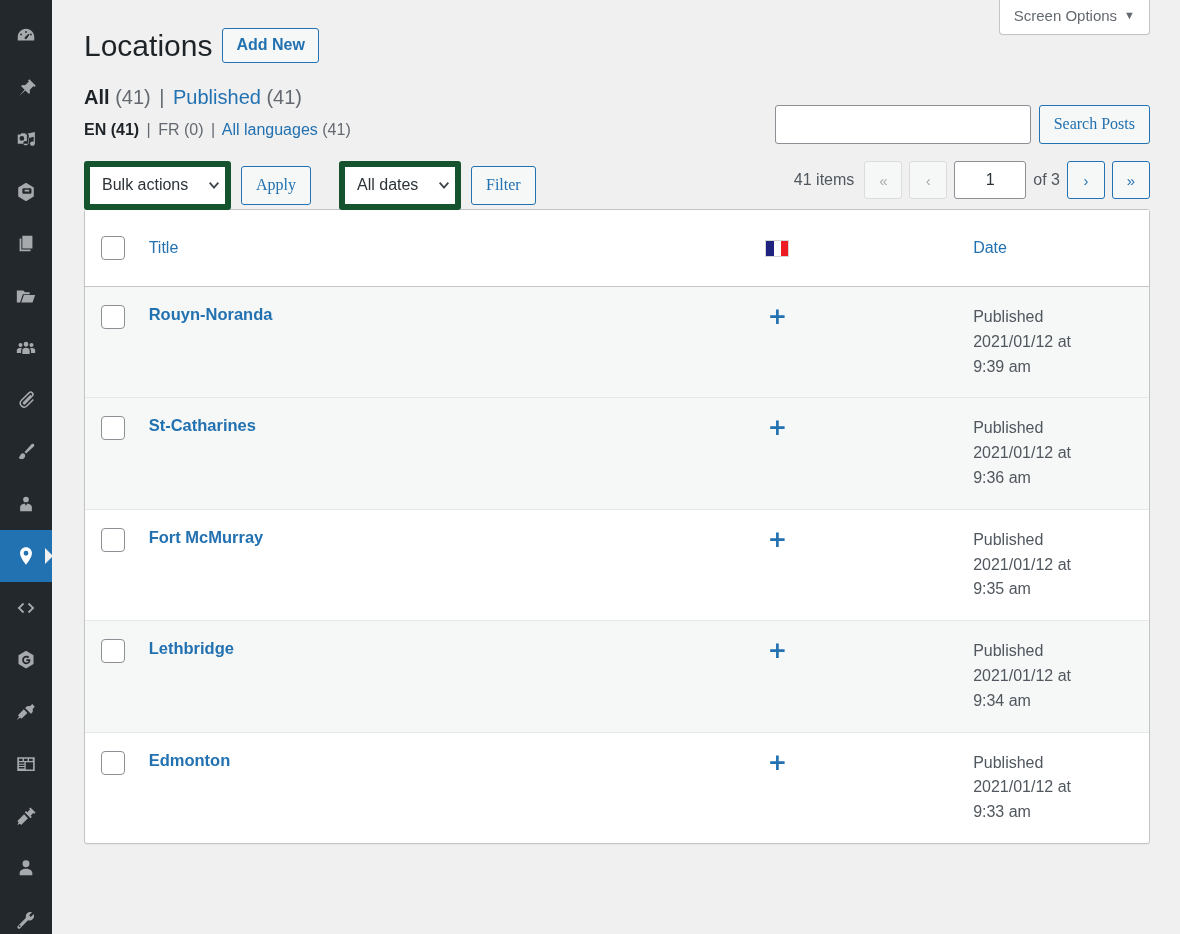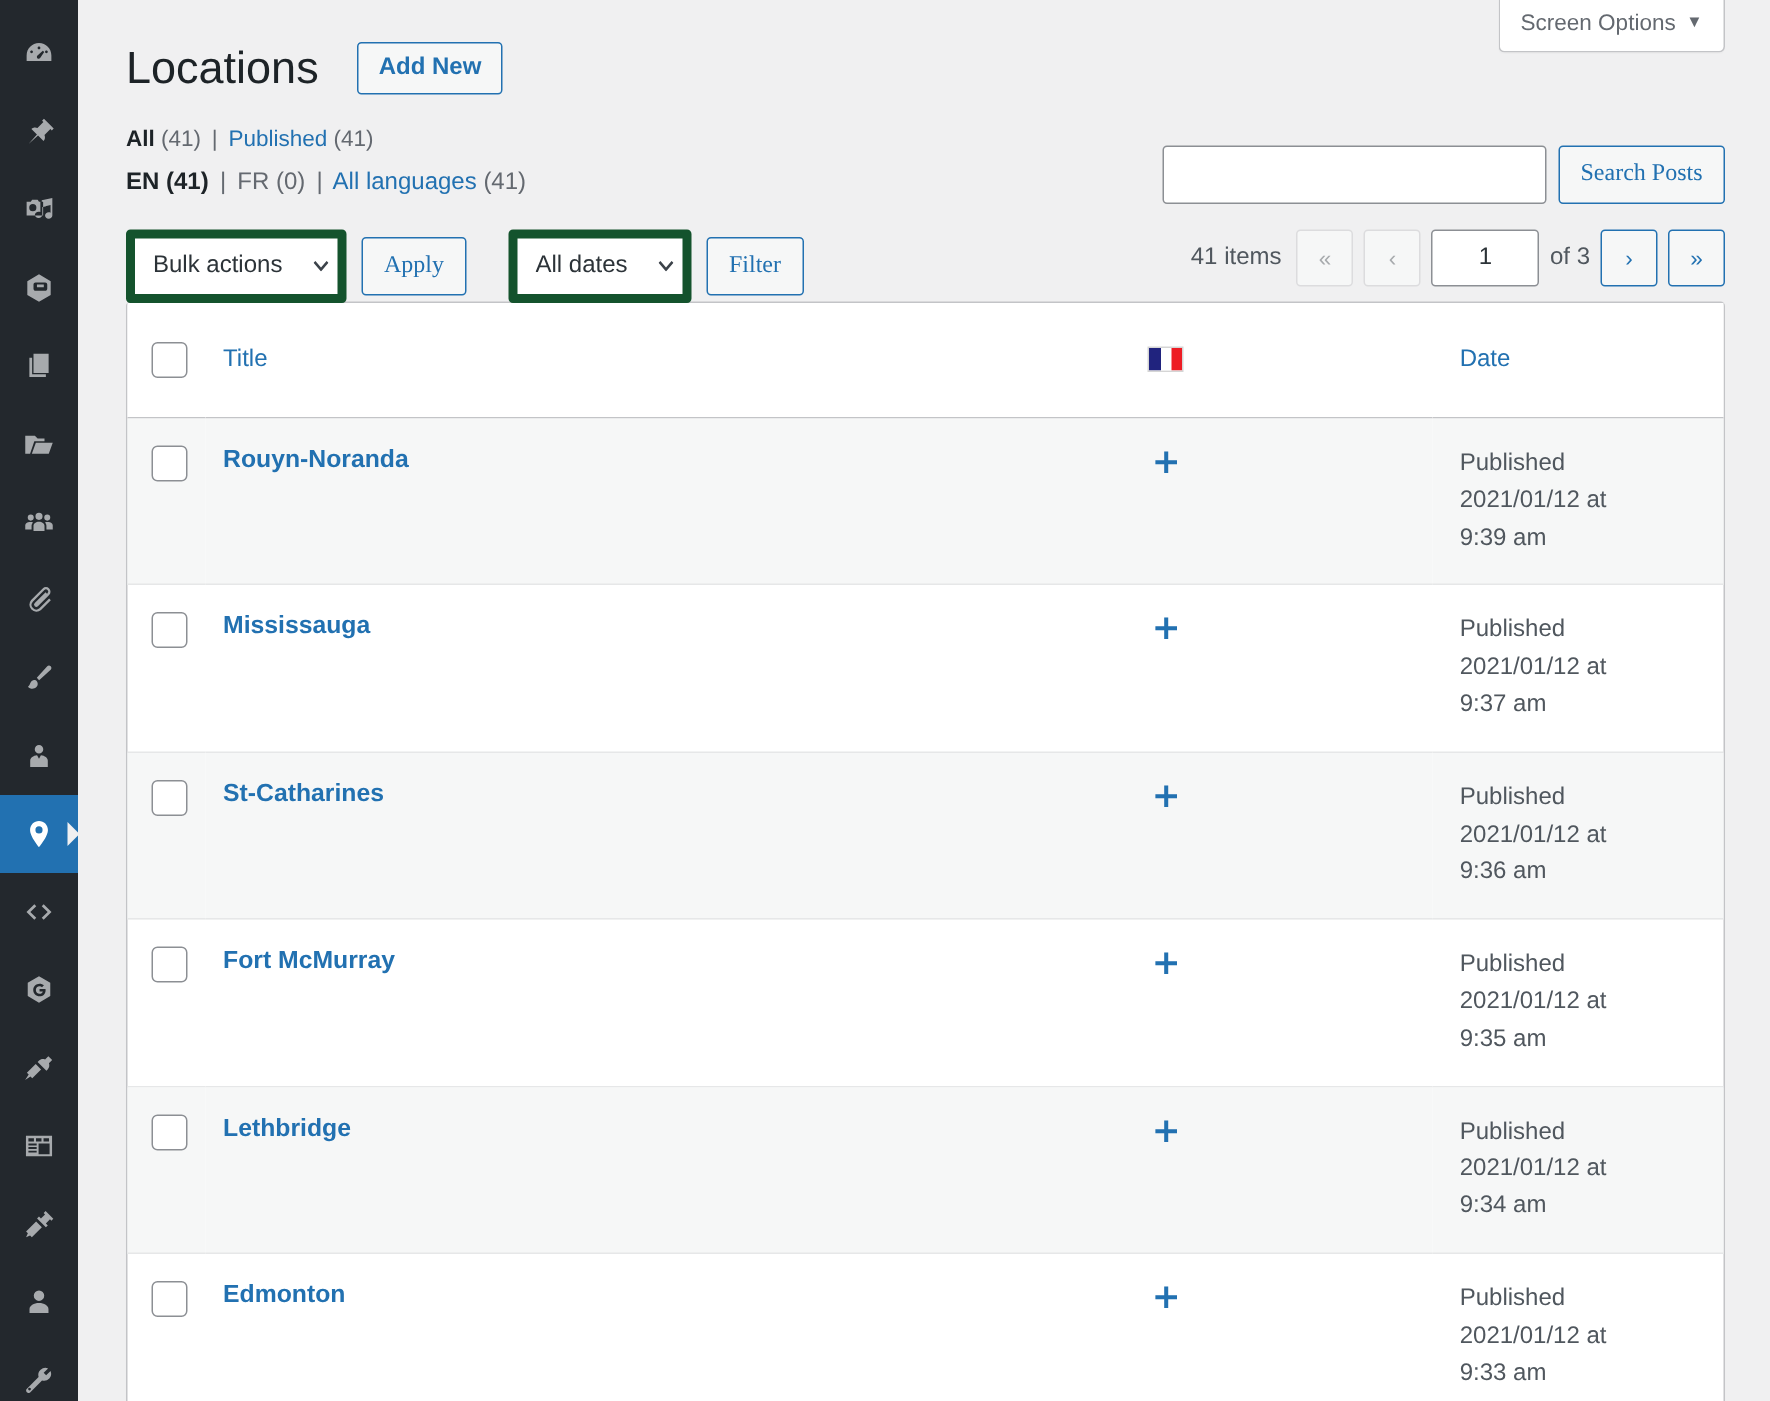--- a/index.html
+++ b/index.html
@@ -58,21 +58,21 @@
     font-size: 15px;
     color: #646970;
     cursor: pointer;
     box-shadow: 0 1px 1px rgba(0,0,0,.02);
   }
   #show-settings-link .caret { font-size: 11px; color: #646970; line-height: 1; }
 
   
   .wrap-head {
     padding-top: 26px;
-    display: flex; align-items: center; gap: 26px;
+    display: flex; align-items: center; gap: 10px;
   }
   h1.wp-heading-inline {
     margin: 0;
     font-size: 30px;
     font-weight: 400;
     color: #1d2327;
     line-height: 1.3;
   }
   .page-title-action {
     display: inline-block;
@@ -85,21 +85,21 @@
     padding: 6px 13px 7px 13px;
     cursor: pointer;
     line-height: 1.25;
   }
 
   
   ul.subsubsub {
     list-style: none;
     margin: 16px 0 0 0;
     padding: 0;
-    font-size: 15px;
+    font-size: 20px;
     color: #646970;
     line-height: 1.6;
   }
   ul.subsubsub li { display: inline; }
   ul.subsubsub a { color: #2271b1; text-decoration: none; cursor: pointer; }
   ul.subsubsub a.current { color: #1d2327; font-weight: 700; }
   ul.subsubsub .count { color: #646970; }
   ul.subsubsub .sep { color: #646970; padding: 0 3px; }
 
   ul.lang-list {
@@ -554,30 +554,20 @@
       </thead>
       <tbody id="table-body">
           <tr class="alternate">
             <td class="col-cb"><input type="checkbox" class="cb" style=""></td>
             <td class="col-title"><a class="row-title">Rouyn-Noranda</a></td>
             <td class="col-flag"><span class="add-translation">+</span></td>
             <td class="col-date">
               <span class="date-line">Published</span>
               <span class="date-line">2021/01/12 at</span>
               <span class="date-line">9:39 am</span>
-            </td>
-          </tr>
-          <tr class="">
-            <td class="col-cb"><input type="checkbox" class="cb" style=""></td>
-            <td class="col-title"><a class="row-title">Mississauga</a></td>
-            <td class="col-flag"><span class="add-translation">+</span></td>
-            <td class="col-date">
-              <span class="date-line">Published</span>
-              <span class="date-line">2021/01/12 at</span>
-              <span class="date-line">9:37 am</span>
             </td>
           </tr>
           <tr class="alternate">
             <td class="col-cb"><input type="checkbox" class="cb" style=""></td>
             <td class="col-title"><a class="row-title">St-Catharines</a></td>
             <td class="col-flag"><span class="add-translation">+</span></td>
             <td class="col-date">
               <span class="date-line">Published</span>
               <span class="date-line">2021/01/12 at</span>
               <span class="date-line">9:36 am</span>

